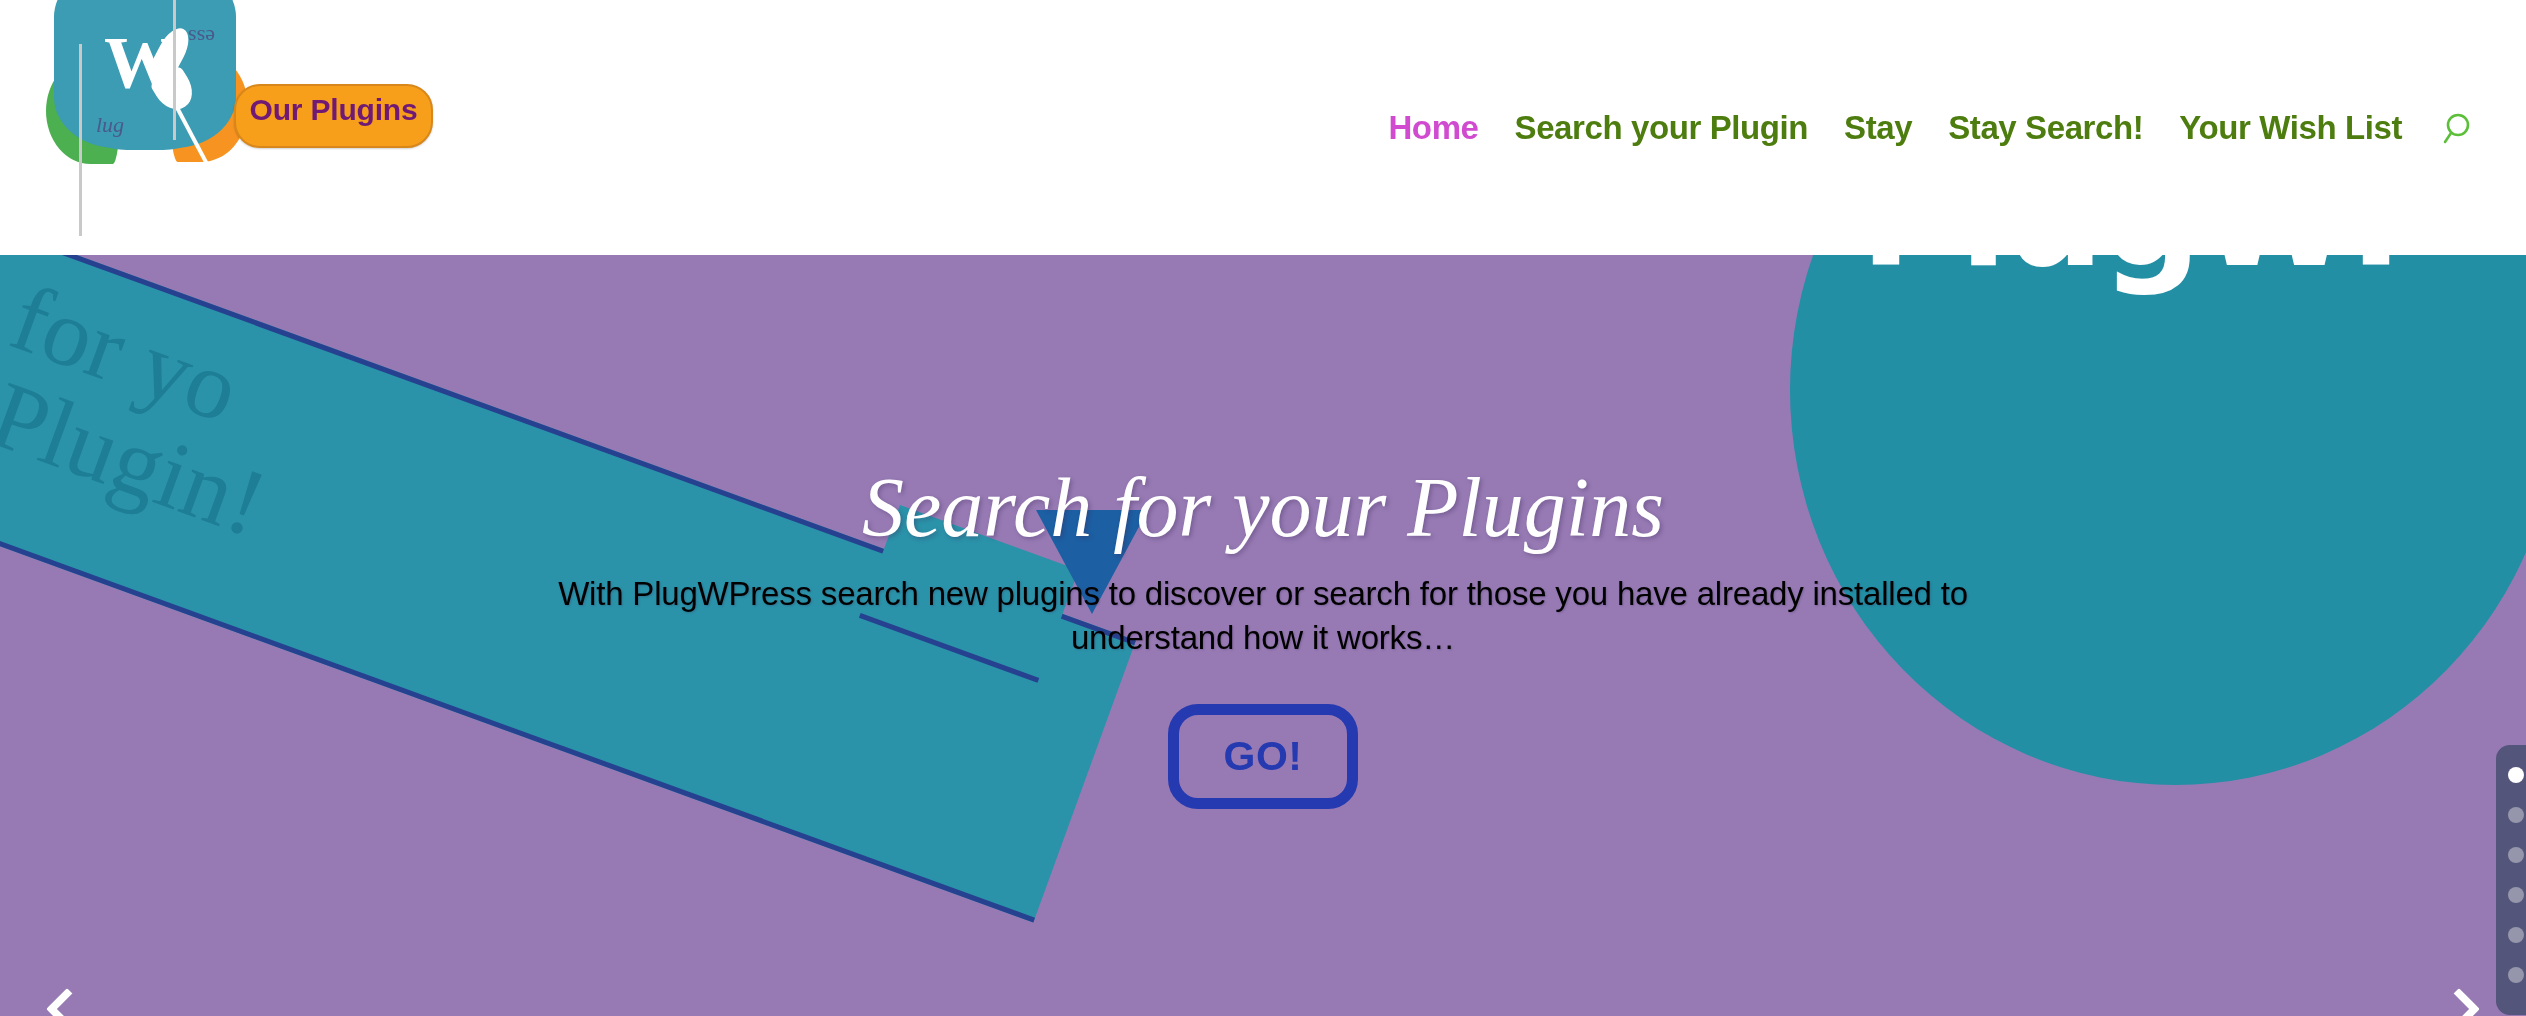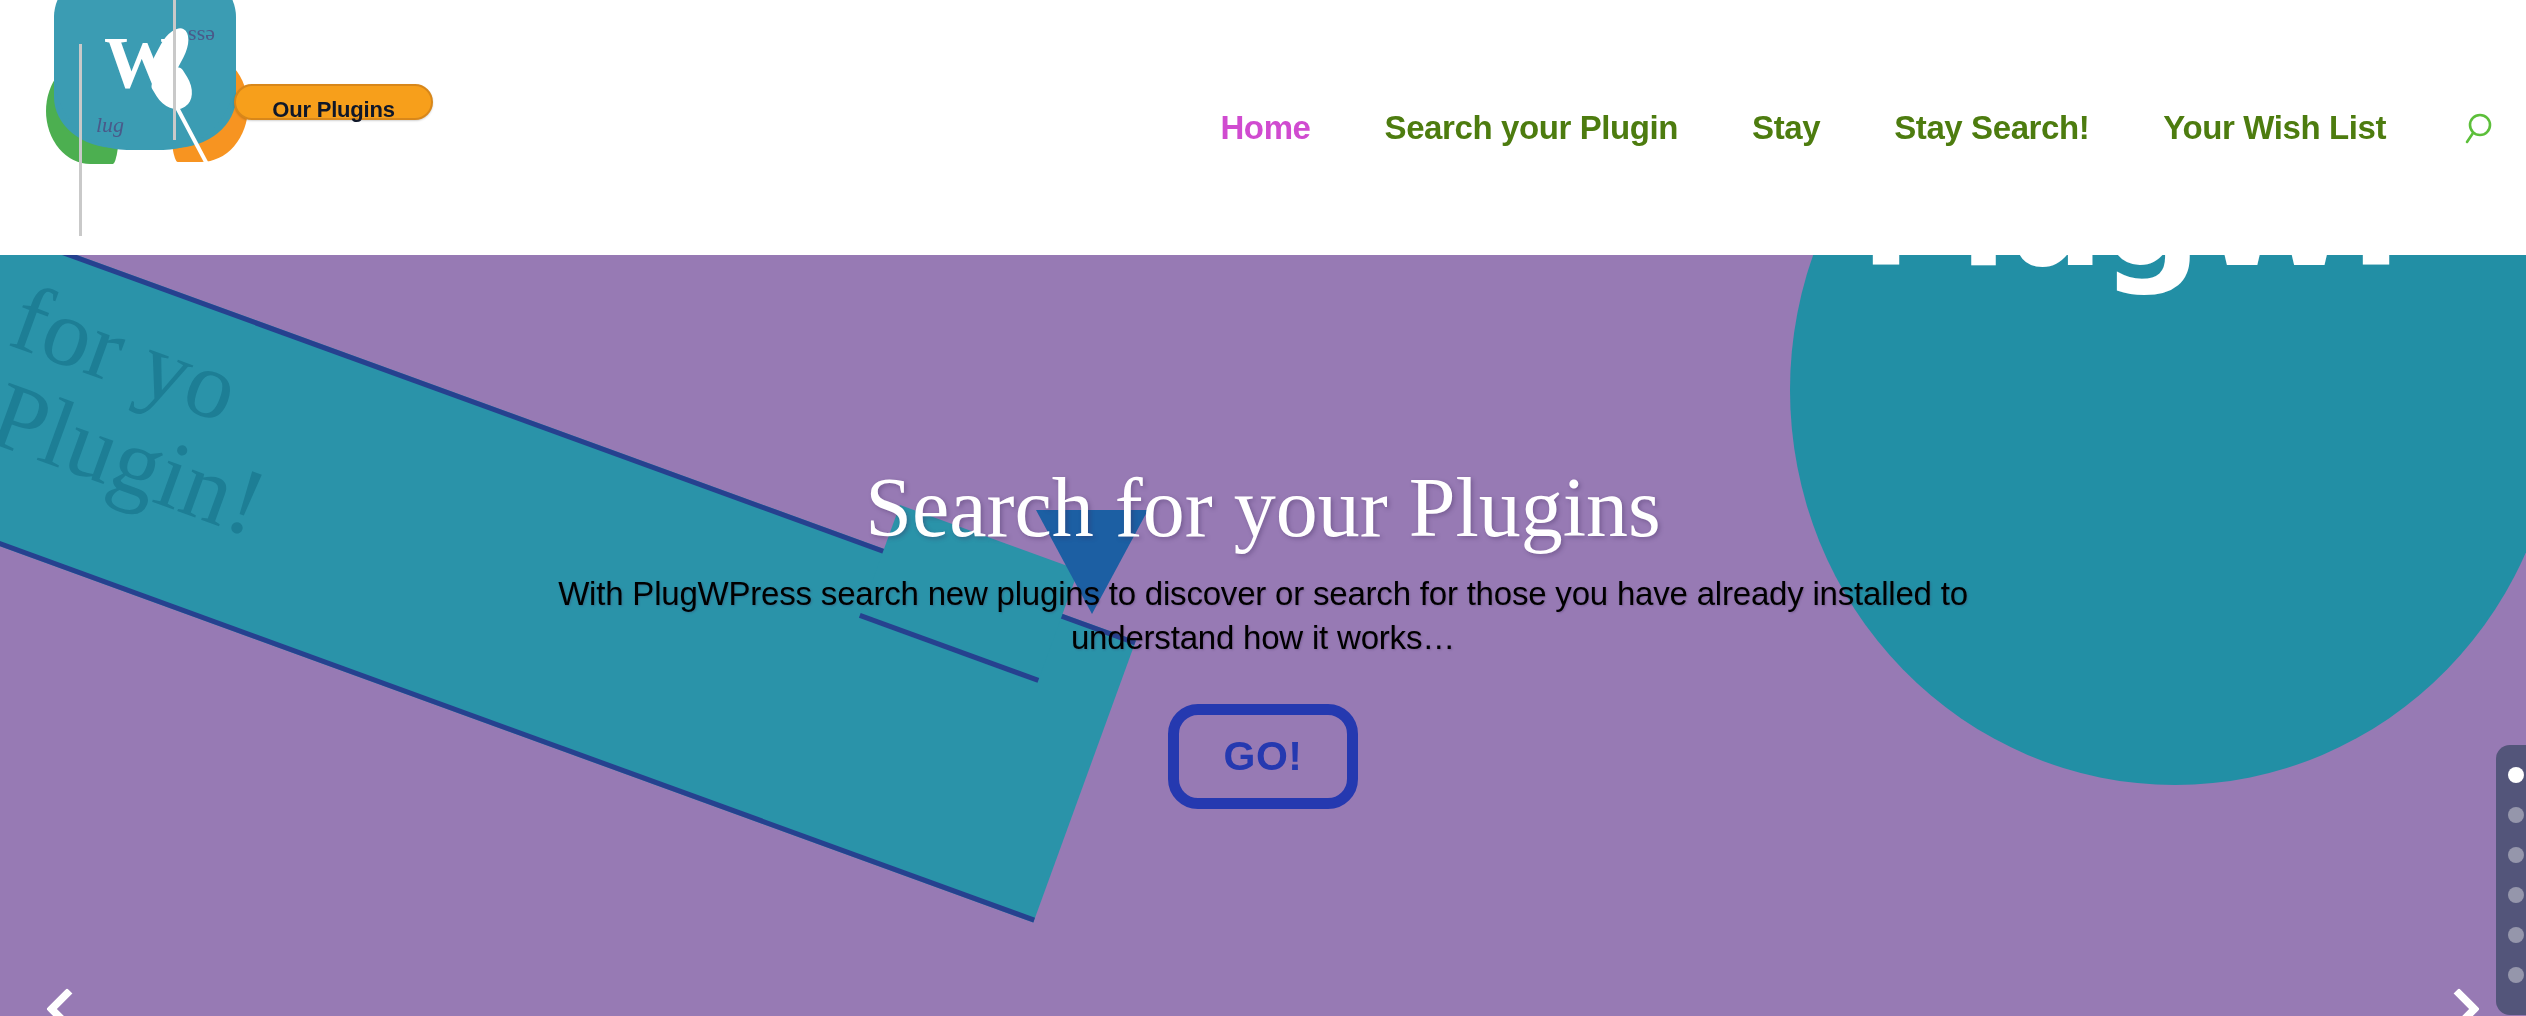--- a/index.html
+++ b/index.html
@@ -85,39 +85,38 @@
     position:absolute;
     font-family:"Liberation Serif", serif;
     font-size:22px; color:#4a5a8a;
   }
   .logo-txt.lug{ left:56px; top:130px;font-style:italic; }
   .logo-txt.ess{ left:148px; top:42px; transform:rotate(180deg); }
 
   
   .btn-plugins{
     position:absolute; left:234px; top:84px;
-    width:199px; height:36px;
+    width:199px; height:64px;
     background:#f79f1b;
     border:2px solid #d8871a;
     border-radius:26px;
-    color:#0f172a;
-    font-size:22px; font-weight:700;
+    color:#701a75;
+    font-size:30px; font-weight:700;
     line-height:48px; text-align:center;
     letter-spacing:-0.2px;
     box-shadow:0 1px 2px rgba(0,0,0,.18);
     cursor:pointer;
   }
 
   
   .nav{
-    position:absolute; right:0; top:0;
+    position:absolute; right:12px; top:0;
     height:255px;
     display:flex; align-items:center;
-    padding-right:20px;
-    gap:38px;
+    padding-right:30px;
   }
   .nav-item{
     font-size:33px; font-weight:700;
     color:#4d7c0f;
     margin-left:36px;
     white-space:nowrap;
     cursor:pointer;
     letter-spacing:-0.4px;
   }
   .nav-item.active{ color:#d04bd0; }
@@ -192,20 +191,21 @@
     display:flex; flex-direction:column;
     align-items:center; justify-content:center;
     z-index:8;
   }
   .hero-title{
     font-family:"Liberation Serif", serif;
     font-size:84px; font-weight:400; color:#ffffff;
     text-shadow:2px 2px 4px rgba(60,40,90,.35);
     line-height:1.1;
     margin-bottom:18px;
+    font-style:italic;
   }
   .hero-sub{
     font-size:33px; color:#000000;
     text-align:center;
     line-height:1.33;
     max-width:1560px;
     text-shadow:1px 1px 2px rgba(60,40,90,.28);
     margin-bottom:44px;
     letter-spacing:-0.2px;
   }

